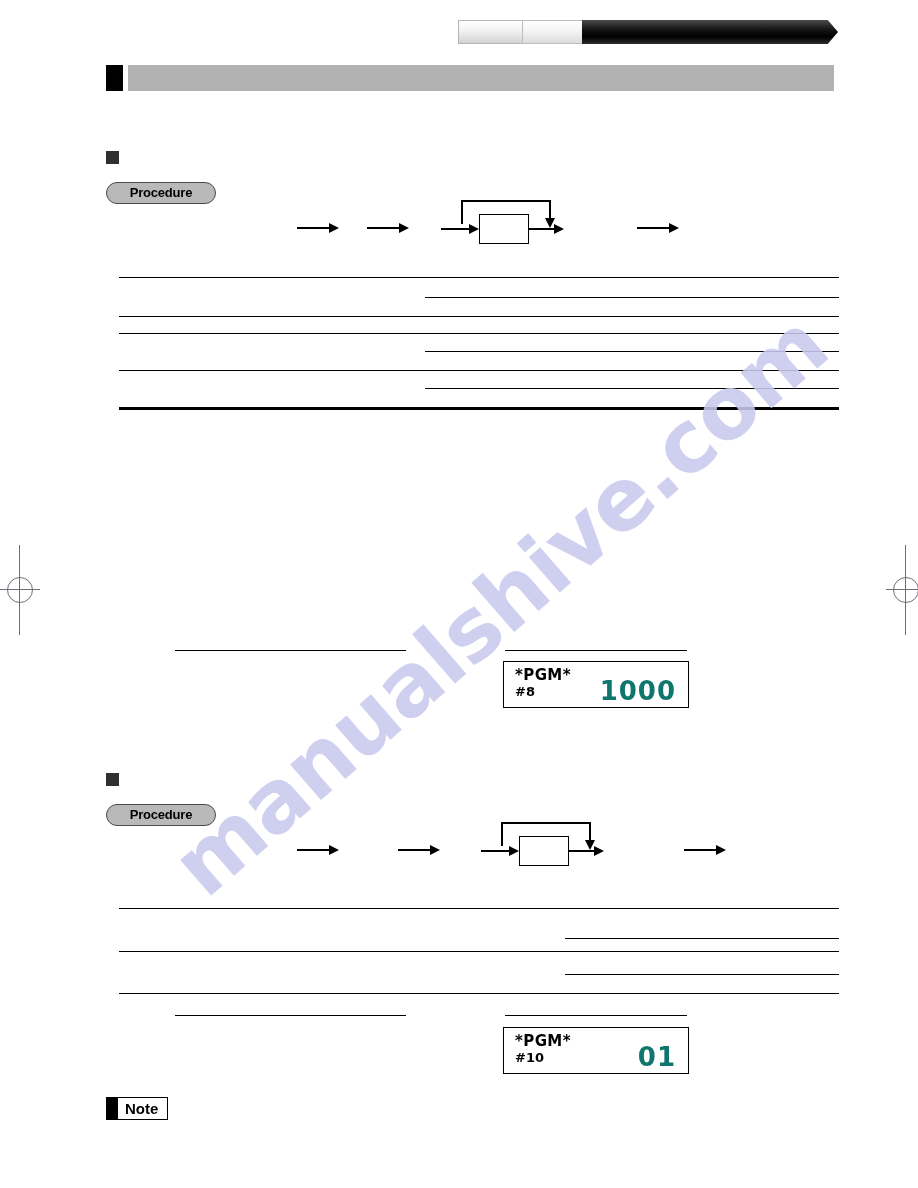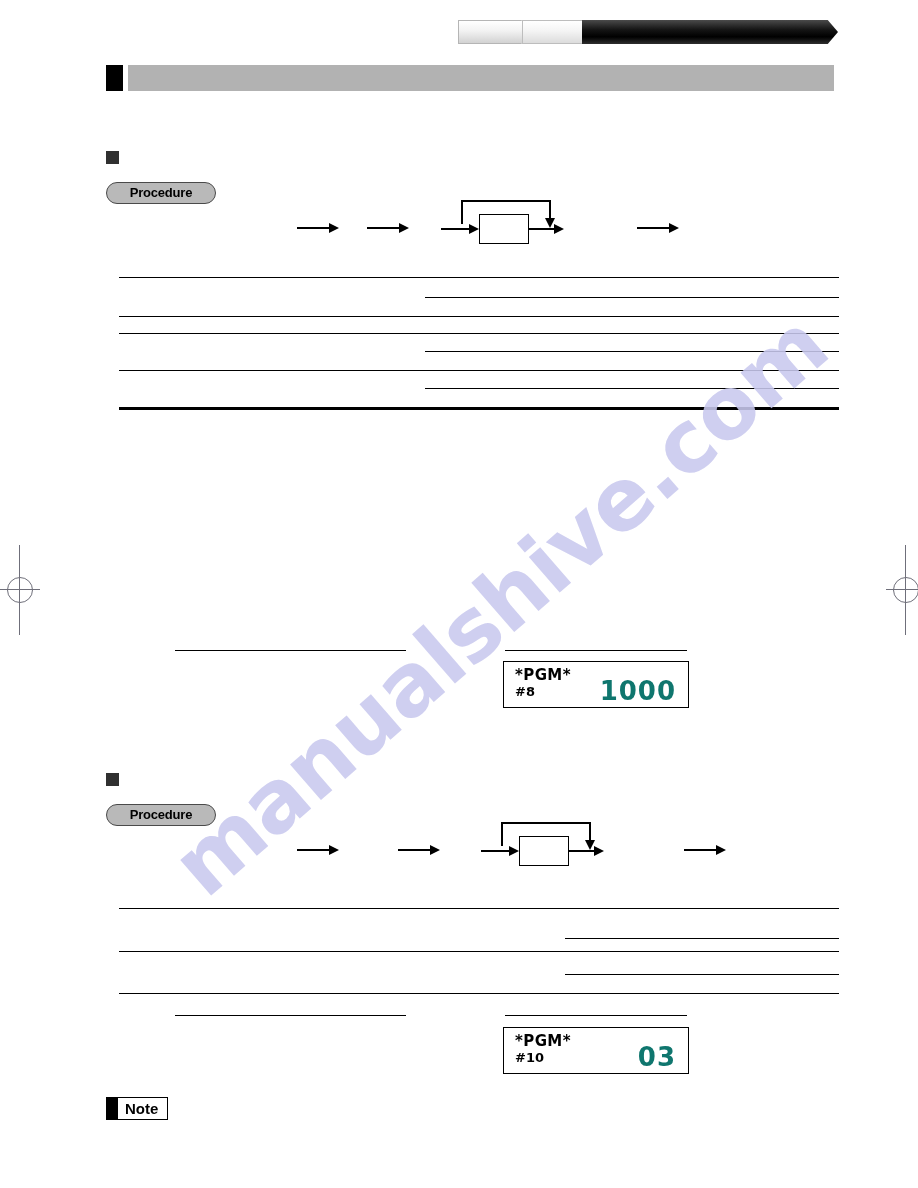--- a/index.html
+++ b/index.html
@@ -426,21 +426,21 @@
   <div class="rule rule-thin" style="left:119px; top:951px; width:720px;"></div>
   <div class="rule rule-thin" style="left:565px; top:974px; width:274px;"></div>
   <div class="rule rule-thin" style="left:119px; top:993px; width:720px;"></div>
 
   <div class="rule rule-thin" style="left:175px; top:1015px; width:231px;"></div>
   <div class="rule rule-thin" style="left:505px; top:1015px; width:182px;"></div>
 
   <div class="lcd" style="left:503px; top:1027px; width:186px; height:47px;">
     <div class="lcd-line1">*PGM*</div>
     <div class="lcd-line2-left">#10</div>
-    <div class="lcd-line2-right">03</div>
+    <div class="lcd-line2-right">01</div>
   </div>
 
   <div class="note-tag" style="left:106px; top:1097px;">
     <div class="bar"></div>
     <div class="txt">Note</div>
   </div>
 
   <div class="watermark">
     <span>manualshive.com</span>
   </div>

